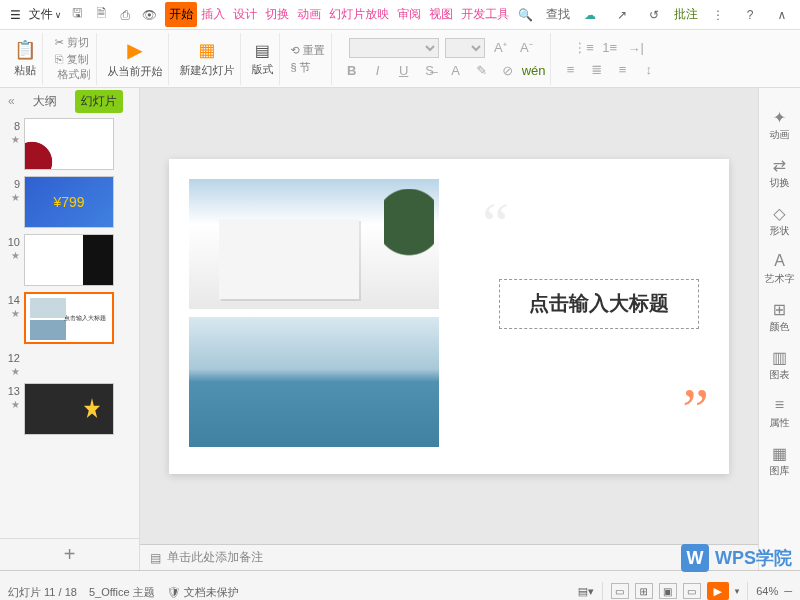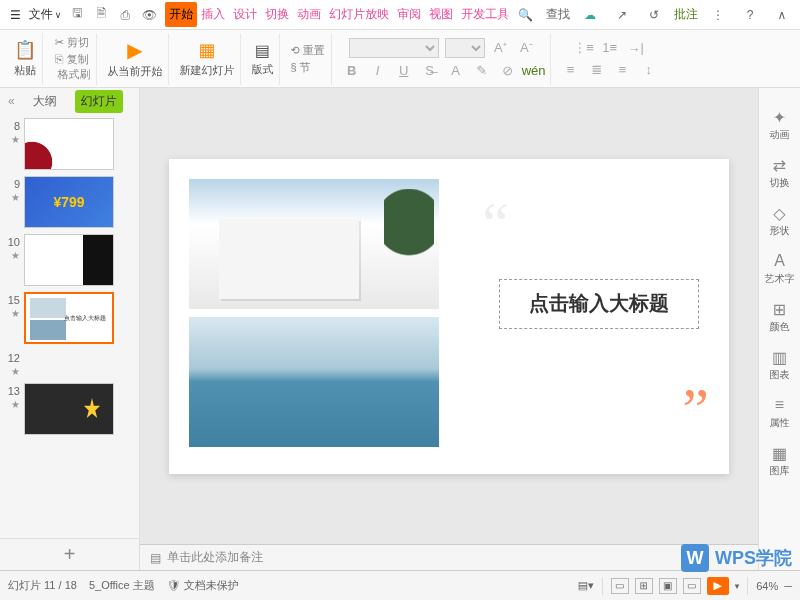--- a/index.html
+++ b/index.html
@@ -39,30 +39,30 @@
 .slide-img1::after{content:"";position:absolute;left:30px;top:40px;width:140px;height:80px;background:#f5f5f5;box-shadow:2px 2px 0 rgba(0,0,0,.1)}
 .slide-tree{position:absolute;right:5px;top:10px;width:50px;height:110px;background:radial-gradient(circle at 50% 30%,#3a5f3a 40%,transparent 42%)}
 .slide-img2{position:absolute;left:20px;top:158px;width:250px;height:130px;background:linear-gradient(180deg,#d8e8f0 0%,#a8c8d8 40%,#5090b0 50%,#4080a0 100%)}
 .slide-title-box{position:absolute;right:30px;top:120px;width:200px;height:50px;border:1px dashed #999;display:flex;align-items:center;justify-content:center;font-size:20px;font-weight:bold;color:#333}
 .quote1{position:absolute;right:220px;top:30px;font-size:60px;color:#eee;font-family:Georgia}
 .quote2{position:absolute;right:20px;bottom:30px;font-size:60px;color:#ff9060;font-family:Georgia}
 .notes{height:26px;border-top:1px solid #ccc;background:#f5f5f5;display:flex;align-items:center;padding:0 10px;color:#888;font-size:12px;gap:6px}
 .right-panel{width:42px;background:#f8f8f8;border-left:1px solid #ddd;display:flex;flex-direction:column;align-items:center;padding-top:20px;gap:14px}
 .rp-item{display:flex;flex-direction:column;align-items:center;font-size:10px;color:#666;cursor:pointer;gap:2px}
 .rp-icon{width:20px;height:18px;display:flex;align-items:center;justify-content:center;font-size:16px;color:#888}
-.statusbar{height:30px;background:#f5f5f5;border-top:1px solid #ccc;display:flex;align-items:center;padding:0 8px;font-size:11px;color:#666;gap:12px}
+.statusbar{height:30px;background:#f5f5f5;border-top:1px solid #ccc;display:flex;align-items:flex-end;padding:0 8px;font-size:11px;color:#666;gap:12px}
 .statusbar .right{margin-left:auto;display:flex;align-items:center;gap:6px}
 .view-btn{width:18px;height:16px;border:1px solid #bbb;cursor:pointer;display:flex;align-items:center;justify-content:center;font-size:10px}
 .play-btn{width:22px;height:18px;background:#ff6a00;border-radius:2px;display:flex;align-items:center;justify-content:center;color:#fff;cursor:pointer}
 .watermark{position:absolute;right:8px;bottom:28px;display:flex;align-items:center;gap:6px;font-size:18px;color:#4a90d9;font-weight:bold;z-index:100}
 .wm-logo{width:28px;height:28px;background:#4a90d9;border-radius:4px;color:#fff;display:flex;align-items:center;justify-content:center;font-size:18px;font-weight:bold}
 .sep{width:1px;height:18px;background:#ddd;margin:0 2px}
 
 .t8{background:#fff}.t8::before{content:"";position:absolute;left:0;bottom:0;width:35px;height:35px;background:radial-gradient(circle at 20% 80%,#a01020 50%,transparent 52%)}
-.t9{background:linear-gradient(135deg,#3060d0,#4080e0);display:flex;align-items:center;justify-content:center;color:#ffcc00;font-size:14px;font-weight:bold}
+.t9{background:linear-gradient(135deg,#3060d0,#4080e0);display:flex;align-items:center;justify-content:center;color:#ffcc00;font-size:14px;font-weight:normal}
 .t10{background:#fff;display:flex}.t10::after{content:"";width:30px;height:100%;background:#111;margin-left:auto}
 .t11{background:#fff}.t11 .mini1{position:absolute;left:4px;top:4px;width:36px;height:20px;background:#c8d8e0}.t11 .mini2{position:absolute;left:4px;top:26px;width:36px;height:20px;background:#88aac0}.t11 .minit{position:absolute;right:6px;top:20px;font-size:6px}
 .t12{background:#fff;display:flex;align-items:center;justify-content:center;font-size:8px;font-weight:bold}
 .t12::before{content:"";position:absolute;left:0;top:0;width:100%;height:10px;background:#d0b090}
 .t12::after{content:"";position:absolute;left:0;bottom:0;width:100%;height:10px;background:#d0b090}
 .t13{background:#2a2a2a}.t13::after{content:"";position:absolute;right:12px;top:14px;width:18px;height:22px;background:#ffcc33;clip-path:polygon(50% 0,60% 35%,95% 35%,68% 57%,79% 91%,50% 70%,21% 91%,32% 57%,5% 35%,40% 35%)}
 </style>
 </head>
 <body>
 
@@ -201,21 +201,21 @@
         </div>
       <div class="thumb-row">
           <div class="thumb-nums">
             <div class="thumb-num">10</div>
             <div class="thumb-star">★</div>
           </div>
           <div class="thumb t10"></div>
         </div>
       <div class="thumb-row">
           <div class="thumb-nums">
-            <div class="thumb-num">15</div>
+            <div class="thumb-num">14</div>
             <div class="thumb-star">★</div>
           </div>
           <div class="thumb t11 active">
             <div class="mini1"></div>
             <div class="mini2"></div>
             <div class="minit">点击输入大标题</div>
           </div>
         </div>
       <div class="thumb-row">
           <div class="thumb-nums">

